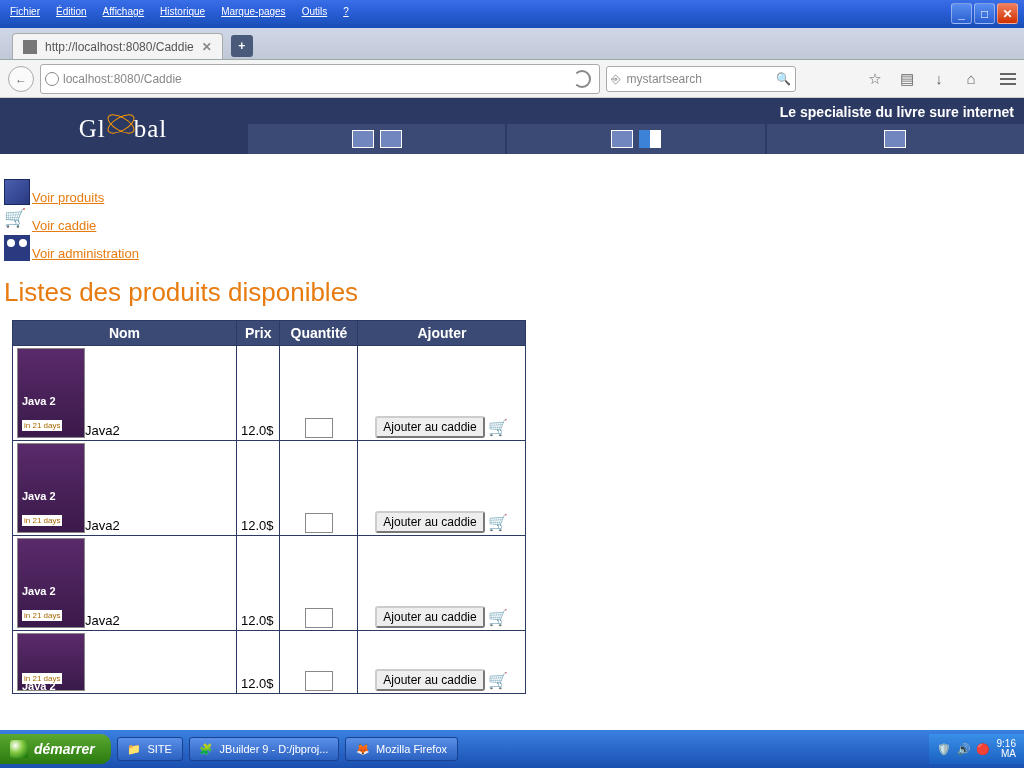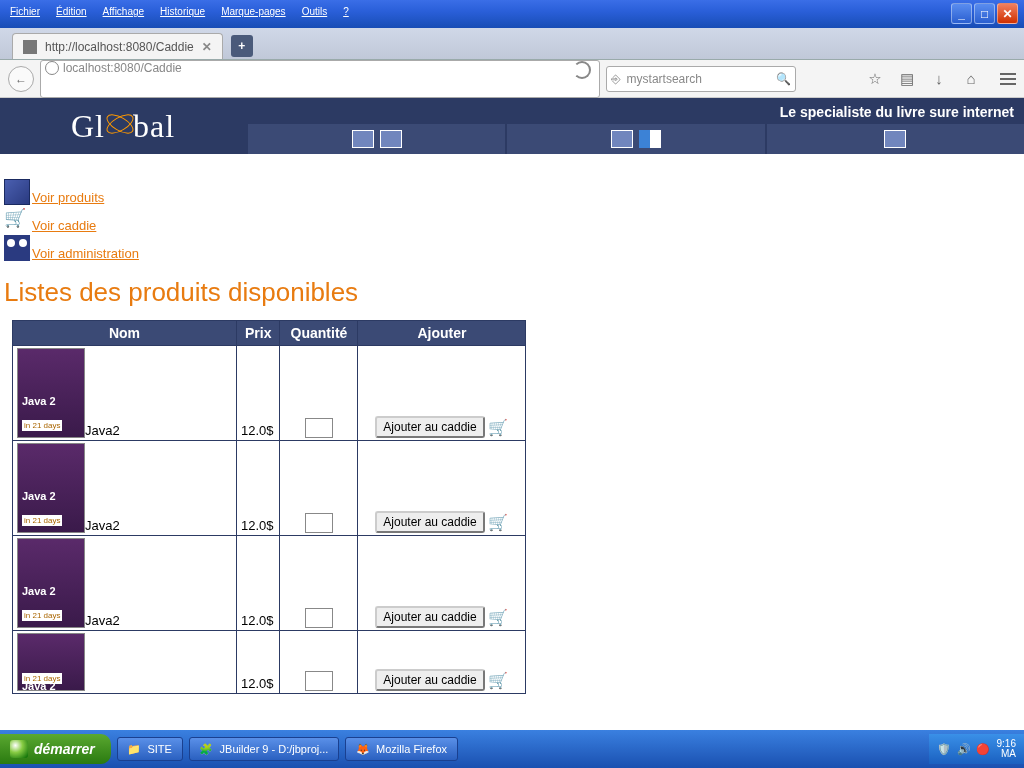--- a/index.html
+++ b/index.html
@@ -18,34 +18,34 @@
   
   .tabbar { height: 32px; background: linear-gradient(#d0d8e8,#c0c8d8); border-bottom: 1px solid #9aa; display: flex; align-items: flex-end; padding-left: 12px; }
   .tab { background: #f4f4f4; border: 1px solid #aaa; border-bottom: none; border-radius: 4px 4px 0 0; height: 26px; display: flex; align-items: center; padding: 0 10px; gap: 8px; font-size: 12px; color: #555; }
   .tab .favicon { width: 14px; height: 14px; background: #777; display:inline-block; }
   .tab-close { font-weight: bold; color: #888; }
   .newtab { width: 22px; height: 22px; background:#4a5a7a; border-radius:3px; color:#fff; display:flex;align-items:center;justify-content:center; margin-left:8px; margin-bottom:2px; font-weight:bold;}
 
   
   .toolbar { height: 38px; background: #f4f4f4; border-bottom: 1px solid #ccc; display: flex; align-items: center; padding: 0 8px; gap: 6px; }
   .nav-back { width: 26px; height: 26px; border: 1px solid #aaa; border-radius: 50%; display:flex;align-items:center;justify-content:center; color:#666; background:#fafafa; }
-  .urlbox { flex: 0 0 560px; display:flex; height:38px; border:1px solid #aaa; border-radius:3px; background:#fff; padding:0 4px; gap:4px; color:#888; font-size:12px;}
+  .urlbox { flex: 0 0 560px; display:flex; align-items:center; height:30px; border:1px solid #aaa; border-radius:3px; background:#fff; padding:0 4px; gap:4px; color:#888; font-size:12px;}
   .urlbox .globe { width:14px;height:14px;border:1px solid #888;border-radius:50%; }
   .reload { margin-left:auto; margin-right:4px; width:18px;height:18px;border:2px solid #888;border-radius:50%;border-left-color:transparent; }
   .searchbox { flex: 0 0 190px; height:26px; border:1px solid #aaa; border-radius:3px; background:#fff; display:flex; align-items:center; padding:0 4px; gap:6px; color:#888; font-size:12px; }
   .tb-ico { width:18px; text-align:center; color:#666; font-size:15px; }
   .tb-right { display:flex; gap:14px; margin-left:auto; }
   .menu-hamburger { margin-left: 14px; display:flex; flex-direction:column; gap:3px; }
   .menu-hamburger span { width:16px;height:2px;background:#666;display:block; }
 
   
   .page { height: calc(768px - 28px - 32px - 38px - 30px); overflow: hidden; }
   .header-band { height: 56px; background: #2c3a63; position: relative; }
   .logo-box { position:absolute; left:0; top:0; height:56px; width:246px; background:#2c3a63; display:flex;align-items:center;justify-content:center;}
-  .logo { color:#fff; font-size:32px; font-family: "Times New Roman", serif; letter-spacing:1px; }
+  .logo { color:#fff; font-size:25px; font-family: "Times New Roman", serif; letter-spacing:1px; }
   .logo .atom { display:inline-block; width:28px;height:28px; position:relative; }
   .logo .atom::before,.logo .atom::after { content:""; position:absolute; border:1px solid #f90; border-radius:50%; }
   .logo .atom::before { width:28px;height:12px; top:8px; left:0; transform:rotate(30deg);}
   .logo .atom::after  { width:28px;height:12px; top:8px; left:0; transform:rotate(-30deg);}
   .tagline { position:absolute; right:10px; top:6px; color:#fff; font-weight:bold; font-size:14px;}
   .navribbon { position:absolute; left:246px; right:0; top:26px; height:30px; display:flex; }
   .ribbon-seg { flex:1; background:#3b4a75; border-left:2px solid #2c3a63; display:flex; align-items:center; justify-content:center; gap:6px;}
   .rib-ico { width:22px; height:18px; background:#7186bd; border:1px solid #fff; }
   .rib-ico2 { width:22px; height:18px; background:linear-gradient(90deg,#3c82d6 50%,#fff 50%); }
 

